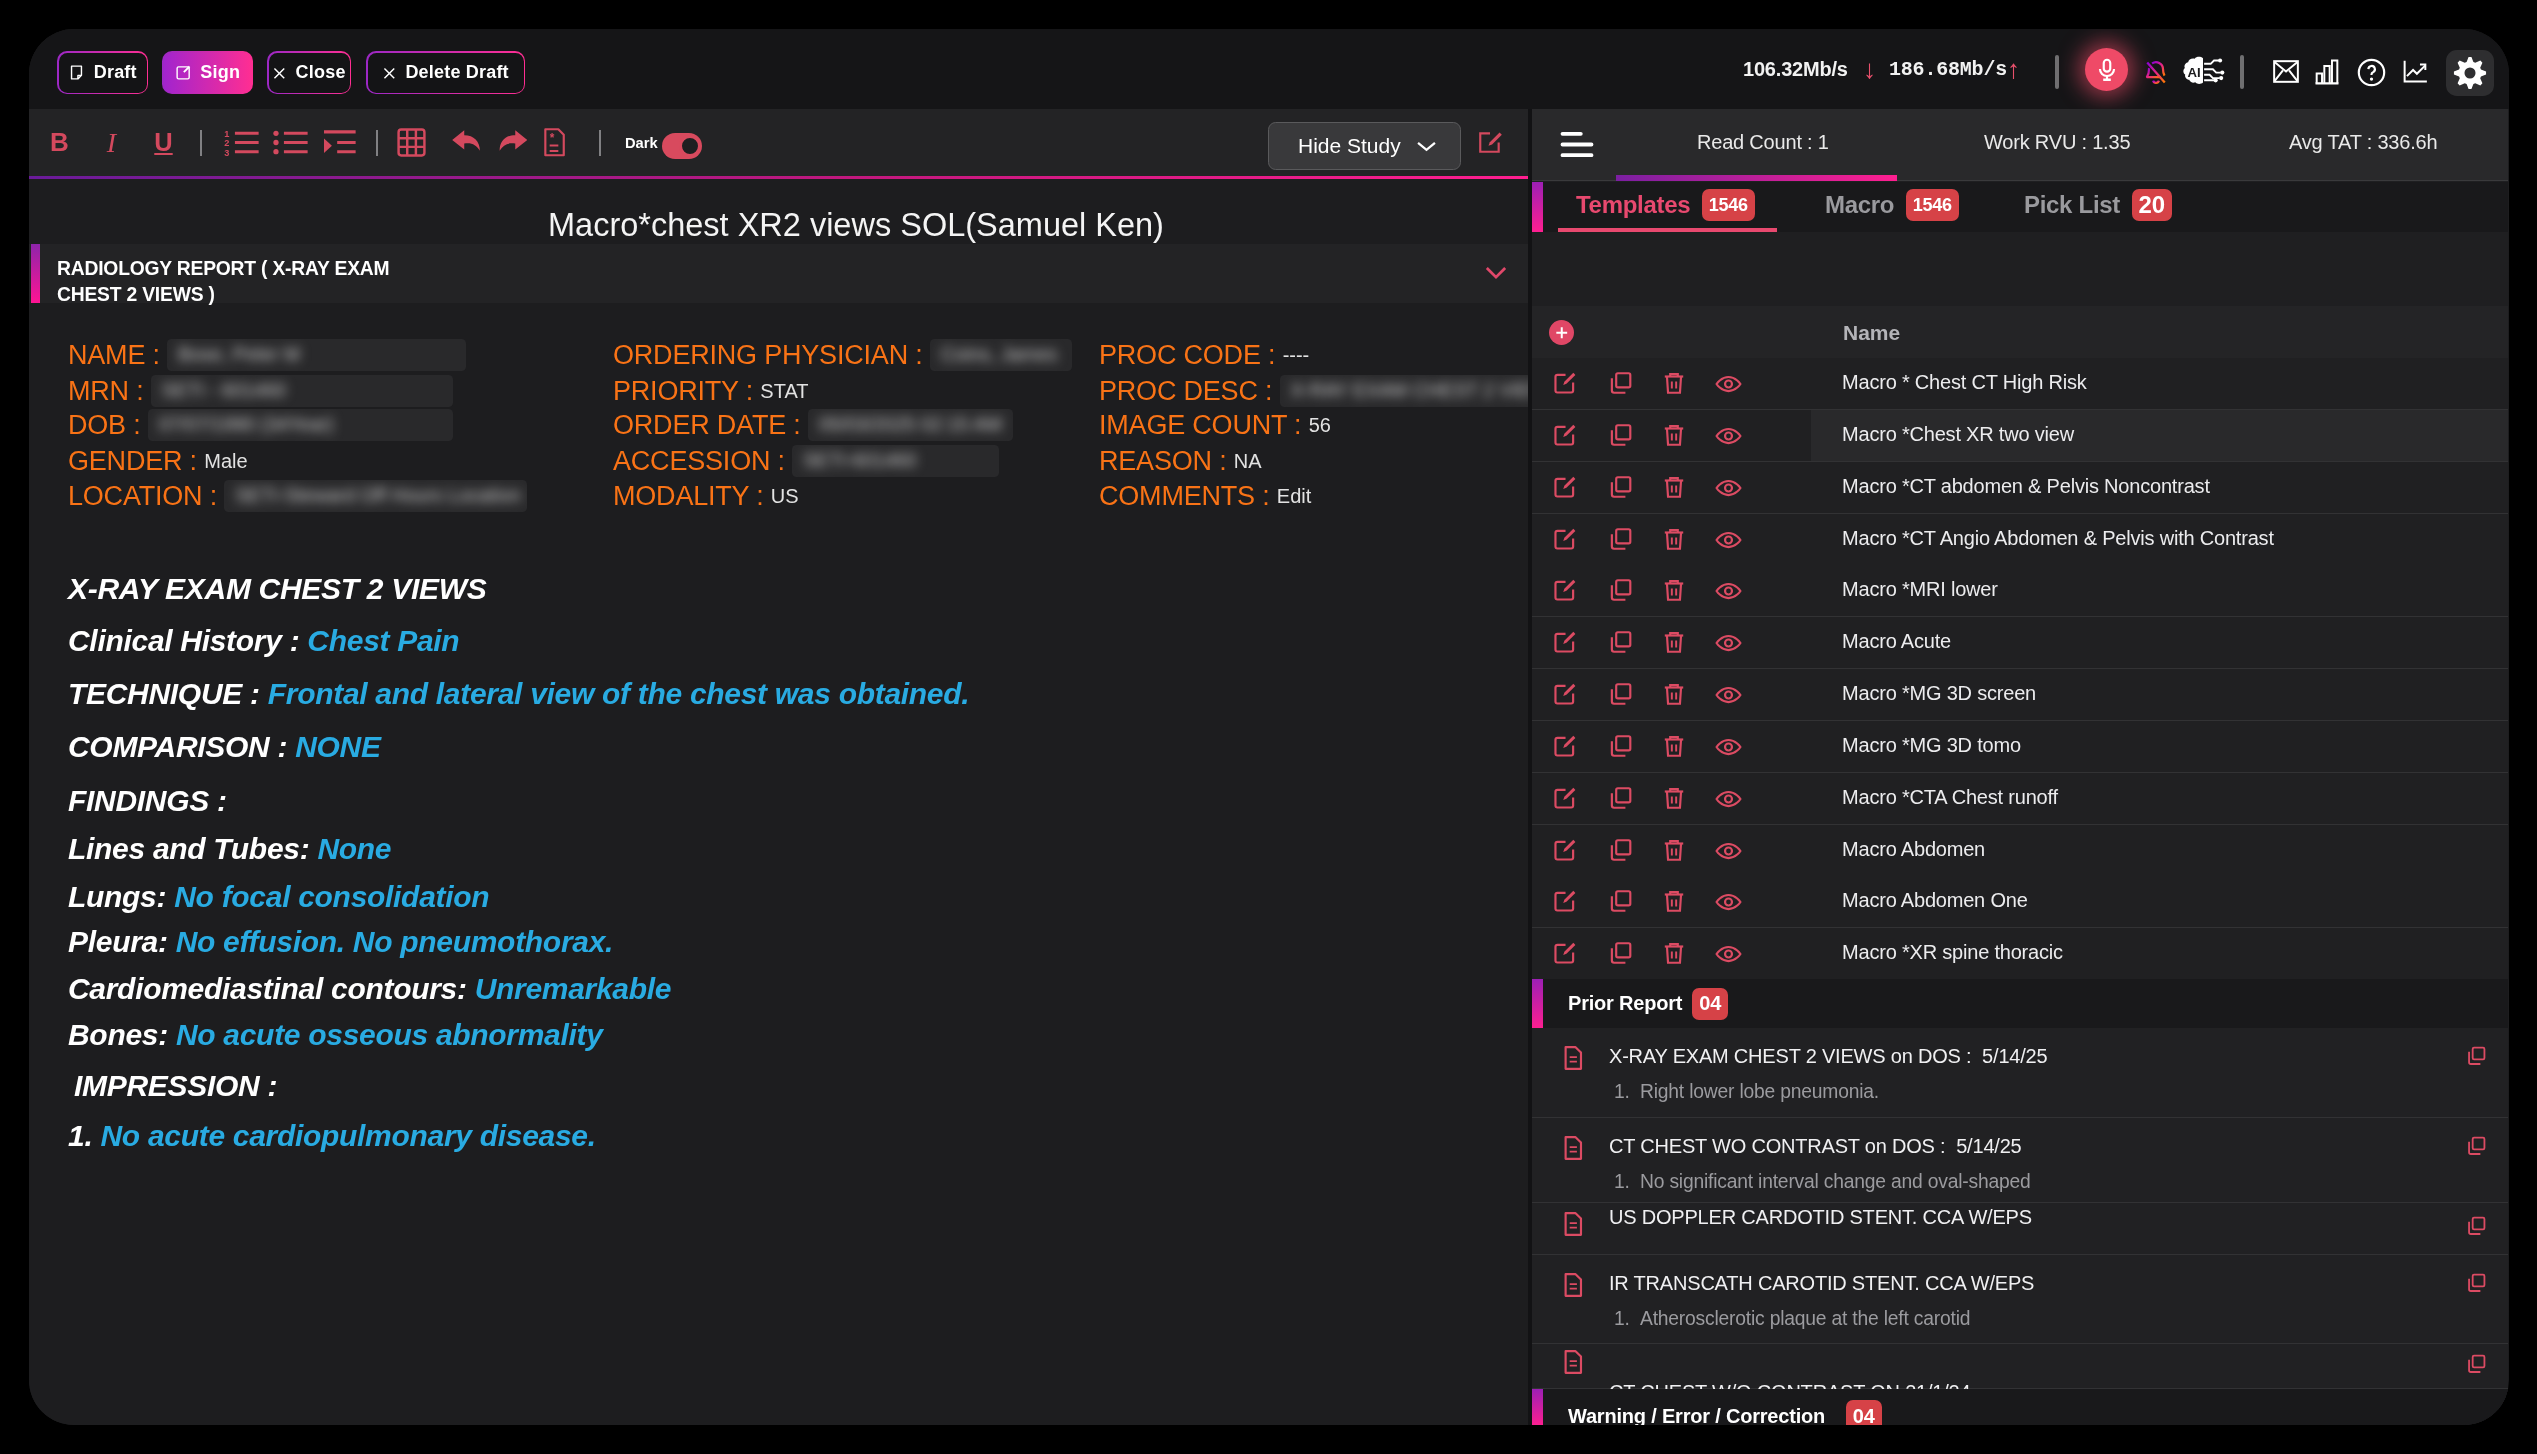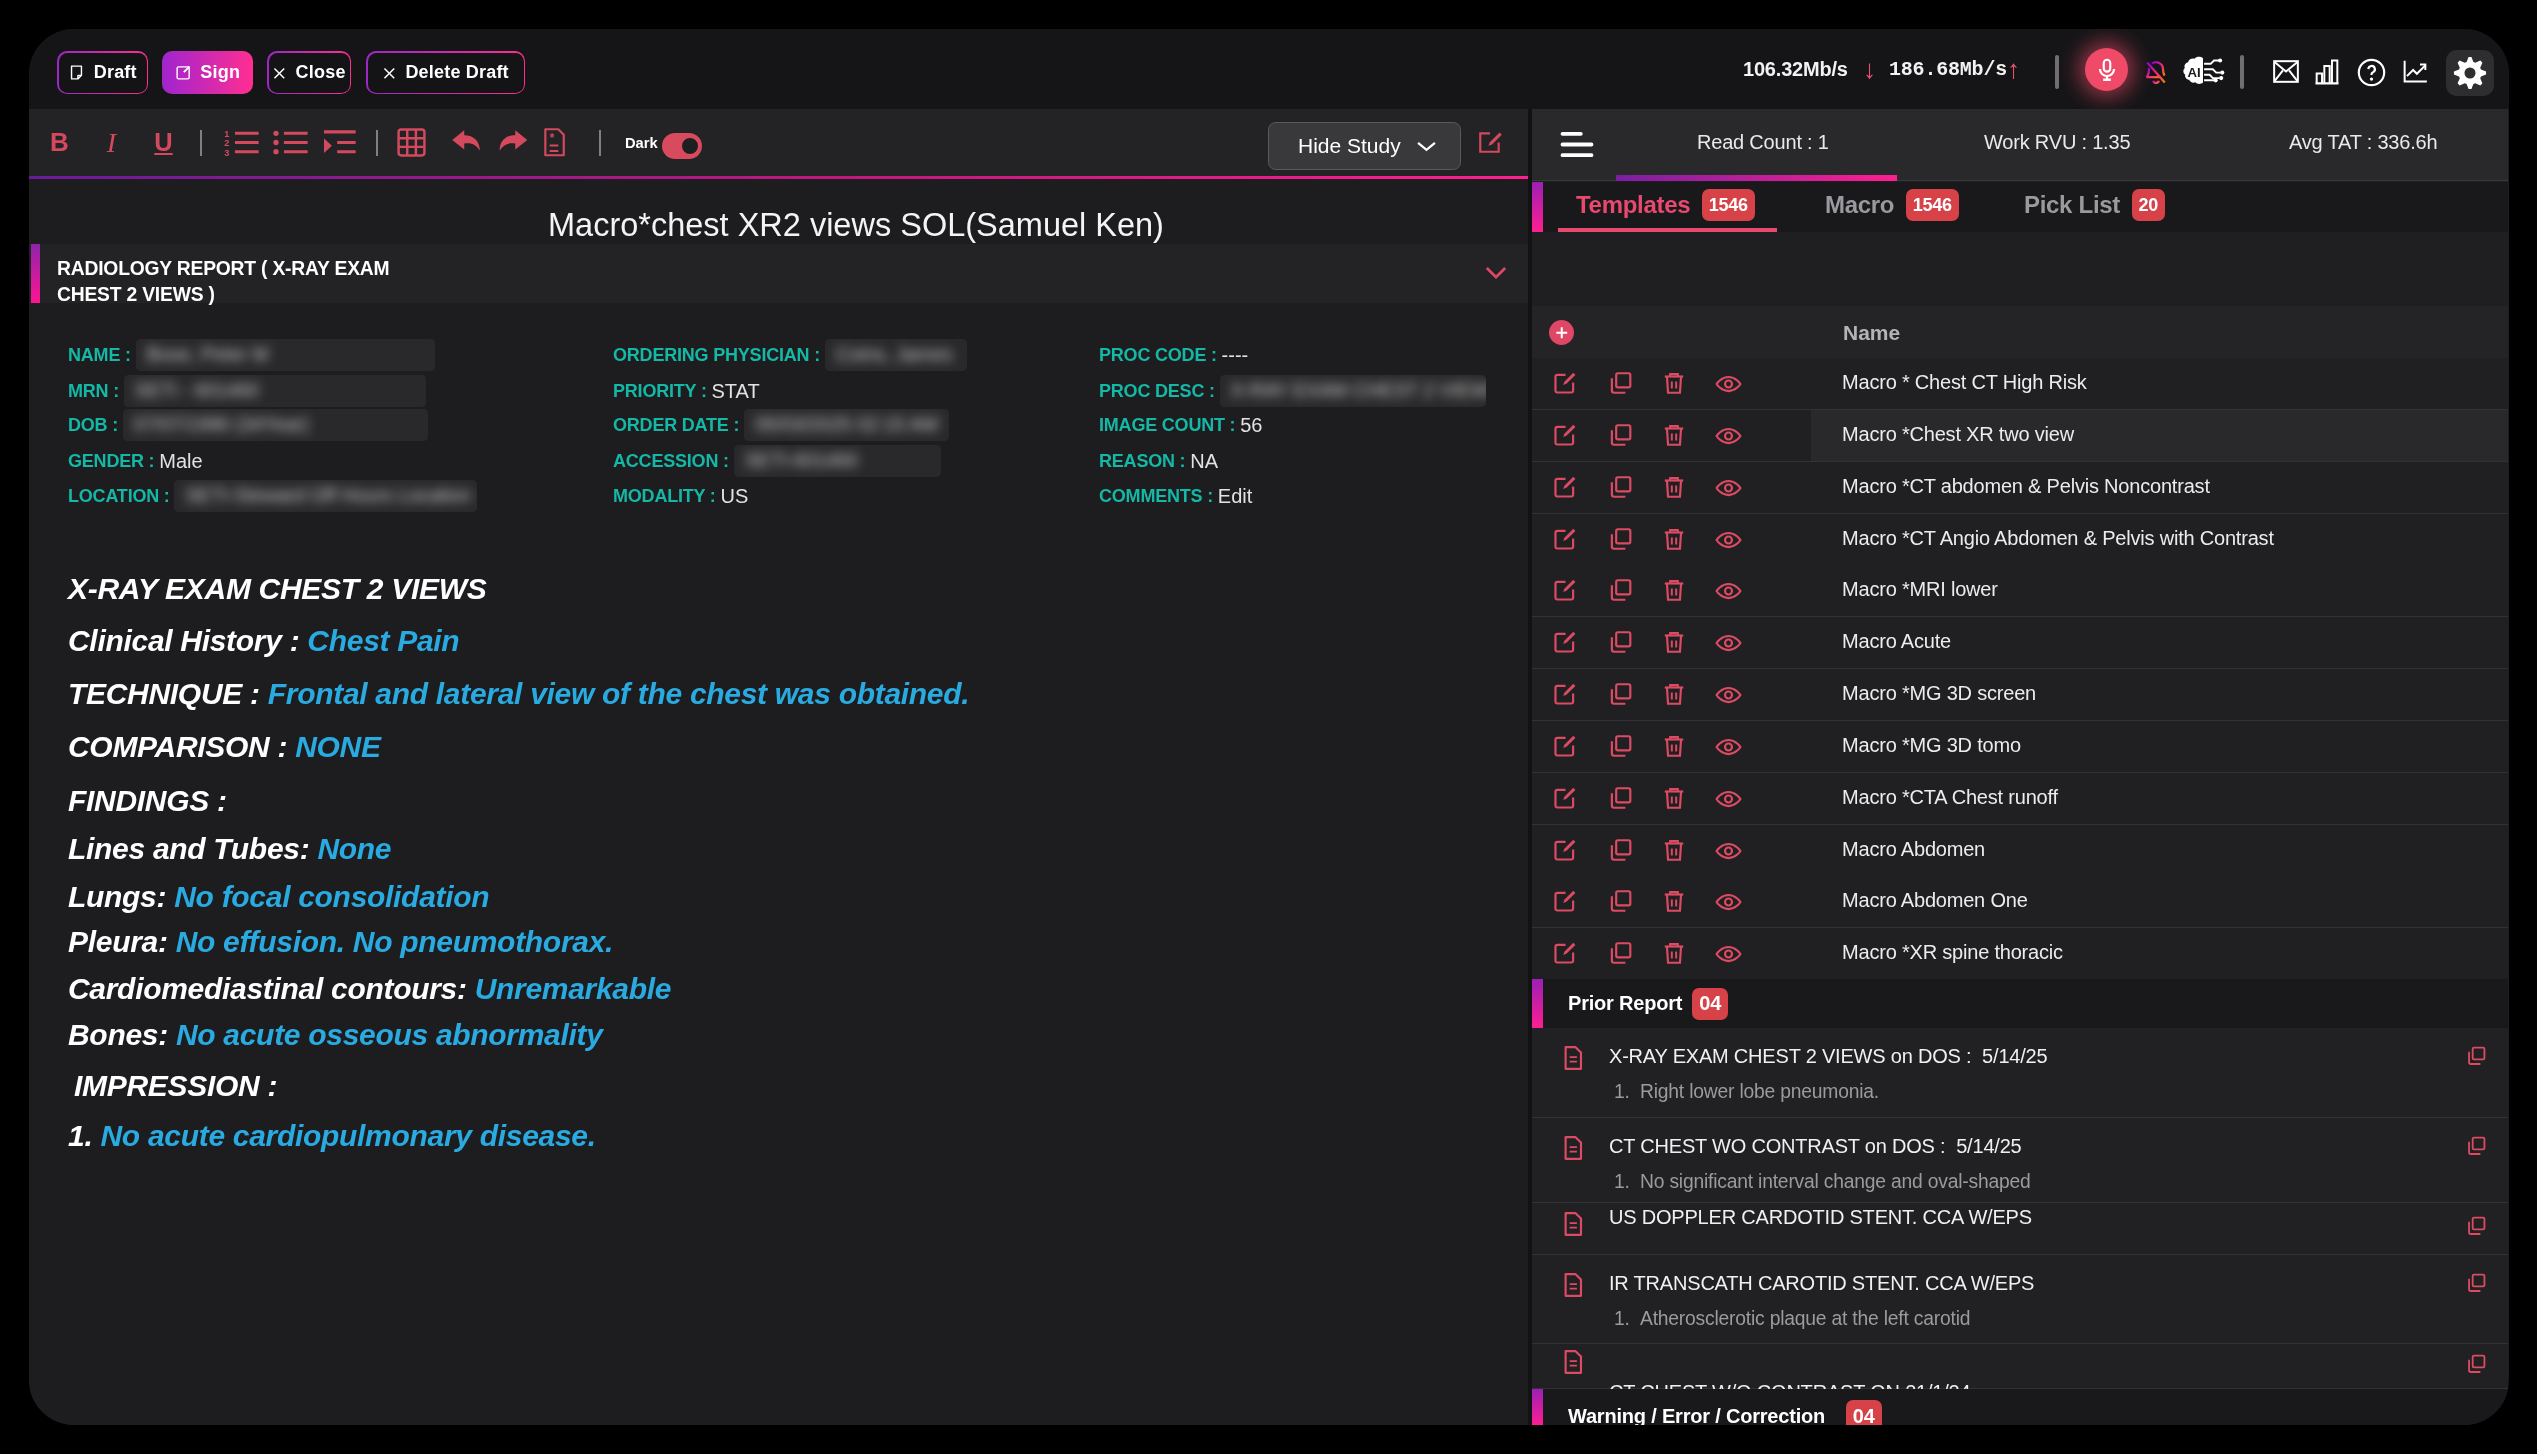--- a/index.html
+++ b/index.html
@@ -26,21 +26,21 @@
 .tsep{position:absolute;top:21px;width:2.3px;height:25.5px;background:#808083;}
 #darklbl{position:absolute;left:596px;top:0;height:67px;display:flex;align-items:center;color:#fff;font-size:14.7px;font-weight:700;}
 #toggle{position:absolute;left:633px;top:24px;width:40px;height:25.5px;border-radius:13px;background:#d84a5e;}
 #toggle::after{content:"";position:absolute;right:0.8px;top:1.5px;width:22.4px;height:22.4px;border-radius:50%;background:#1f1f21;border:3.1px solid #d84a5e;box-sizing:border-box;}
 #hidestudy{position:absolute;left:1239px;top:13px;width:193px;height:48px;background:#39393b;border:1.5px solid #5a5a5c;border-radius:7.7px;display:flex;align-items:center;color:#fff;font-size:21px;}
 #title{position:absolute;left:519px;top:98px;color:#f4f4f4;font-size:32.5px;font-weight:500;white-space:nowrap;}
 #sechead{position:absolute;left:0;top:135px;width:1499px;height:59px;background:#232325;}
 #secbar{position:absolute;left:1.5px;top:0;width:9.3px;height:59px;background:linear-gradient(180deg,#8e24aa,#ff1493);}
 #sectext{position:absolute;left:28px;top:11.6px;width:364px;color:#fff;font-size:19.3px;font-weight:600;line-height:26px;letter-spacing:-0.2px;}
 
-.plabel{font-weight:700;color:#14b8a6;font-size:18px;letter-spacing:-0.2px;}
+.plabel{font-weight:400;color:#f97316;font-size:27px;letter-spacing:-0.2px;}
 .pval{color:#e2e2e2;font-size:20px;font-weight:400;}
 .prow{position:absolute;height:34px;display:flex;align-items:center;white-space:nowrap;}
 .blur{display:inline-flex;align-items:center;background:#29292b;border-radius:4.6px;height:32.5px;padding:0 10.8px;color:#c8c8c8;overflow:hidden;}
 .blur span{filter:blur(5.4px);font-size:19.3px;white-space:nowrap;}
 
 .bline{position:absolute;left:39px;white-space:nowrap;font-size:30px;color:#fff;font-weight:700;letter-spacing:-0.3px;font-style:italic;}
 .blue{color:#29abe2;font-weight:600;}
 
 #rpanel{position:absolute;left:1503px;top:80px;width:976px;height:1316px;background:#1f1f21;}
 #pdiv{position:absolute;left:1499px;top:80px;width:4.6px;height:1316px;background:#121214;}
@@ -366,21 +366,21 @@
         </svg>
   <span style="position:absolute;left:165px;top:21.7px;">Read Count : 1</span>
   <span style="position:absolute;left:452px;top:21.7px;">Work RVU : 1.35</span>
   <span style="position:absolute;left:757px;top:21.7px;">Avg TAT : 336.6h</span>
 </div>
 <div id="rgradul"></div>
 <div id="tabsrow">
   <div id="tabbar"></div>
   <div class="tab active" style="left:44px;">Templates <span class="badge">1546</span></div>
   <div class="tab" style="left:293px;">Macro <span class="badge">1546</span></div>
-  <div class="tab" style="left:492px;">Pick List <span class="badge" style="font-size:18px;height:32.5px;">20</span></div>
+  <div class="tab" style="left:492px;">Pick List <span class="badge" style="font-size:24px;height:32.5px;">20</span></div>
   <div id="tabul"></div>
 </div>
 <div id="thead">
   <div style="position:absolute;left:17px;top:14px;width:25px;height:25px;border-radius:50%;background:#e04766;display:flex;align-items:center;justify-content:center;">
           <svg width="15.5" height="15.5" viewBox="0 0 20 20" stroke="#fff" stroke-width="2.6">
             <path d="M10 3v14M3 10h14"></path>
           </svg>
         </div>
   <span style="position:absolute;left:311px;top:14.7px;font-size:21px;font-weight:700;color:#b4b4b8;">Name</span>
 </div>

